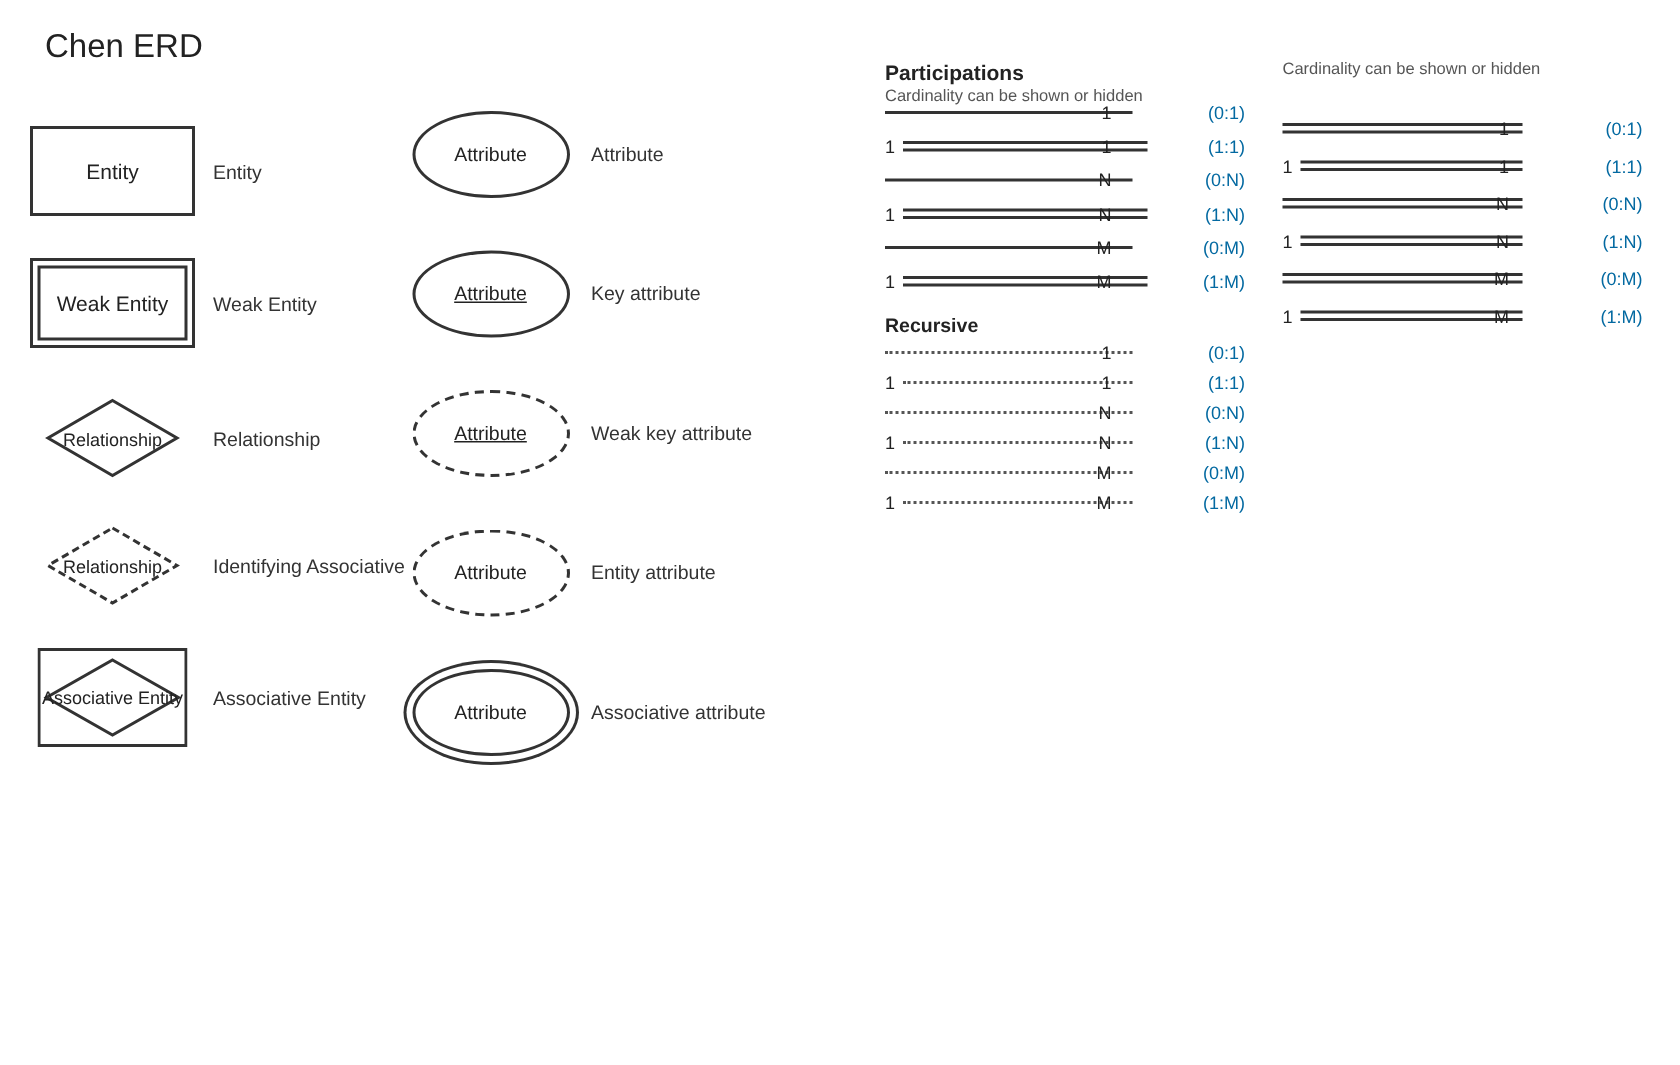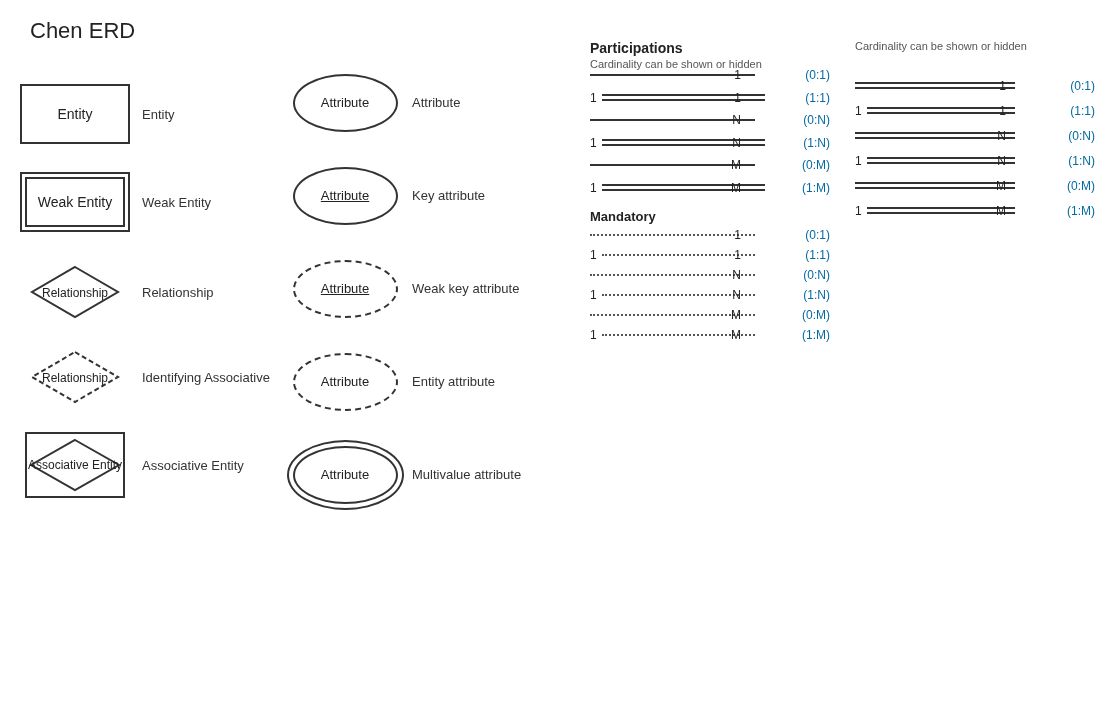--- a/index.html
+++ b/index.html
@@ -120,21 +120,21 @@
       height: 66px;
       display: flex;
       align-items: center;
       justify-content: center;
     }
 
     
     .attrs-col {
       position: absolute;
       top: 70px;
-      left: 290px;
+      left: 272px;
       width: 250px;
       text-align: right;
     }
 
     
     .ellipse-container {
       width: 110px;
       height: 65px;
       display: flex;
       align-items: center;
@@ -403,21 +403,21 @@
     </div>
     <span class="shape-label">Entity attribute</span>
   </div>
 
   <div class="shape-row">
     <div class="ellipse-container">
       <div class="ellipse-multi">
         <span>Attribute</span>
       </div>
     </div>
-    <span class="shape-label">Multivalue attribute</span>
+    <span class="shape-label">Associative attribute</span>
   </div>
 
 </div>
 
 <div class="participations-section">
   <div class="section-title">Participations</div>
   <div class="section-subtitle">Cardinality can be shown or hidden</div>
 
 
   <div class="participation-row">
@@ -474,21 +474,21 @@
       <div class="double-solid-line" style="margin-left:12px;">
         <div class="line"></div>
         <div class="line"></div>
       </div>
       <span class="part-label-right" style="right:24px;">M</span>
     </div>
     <span class="part-cardinality">(1:M)</span>
   </div>
 
   <div style="margin-top:8px;">
-    <div class="subsection-title">Mandatory</div>
+    <div class="subsection-title">Recursive</div>
 
     <div class="participation-row">
       <div class="part-line-area">
         <div class="dashed-line"></div>
         <span class="part-label-right" style="right:24px;">1</span>
       </div>
       <span class="part-cardinality">(0:1)</span>
     </div>
 
     <div class="participation-row">

